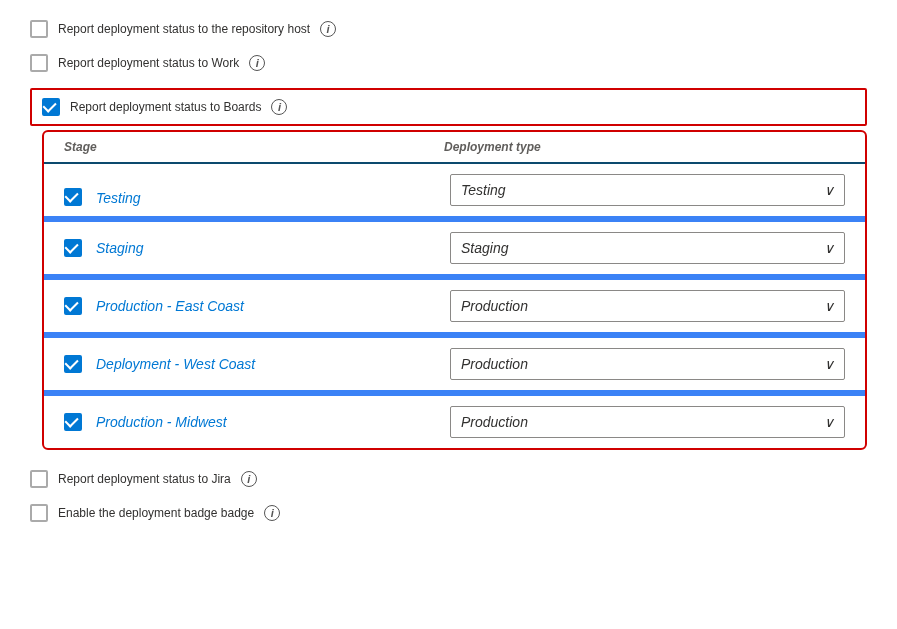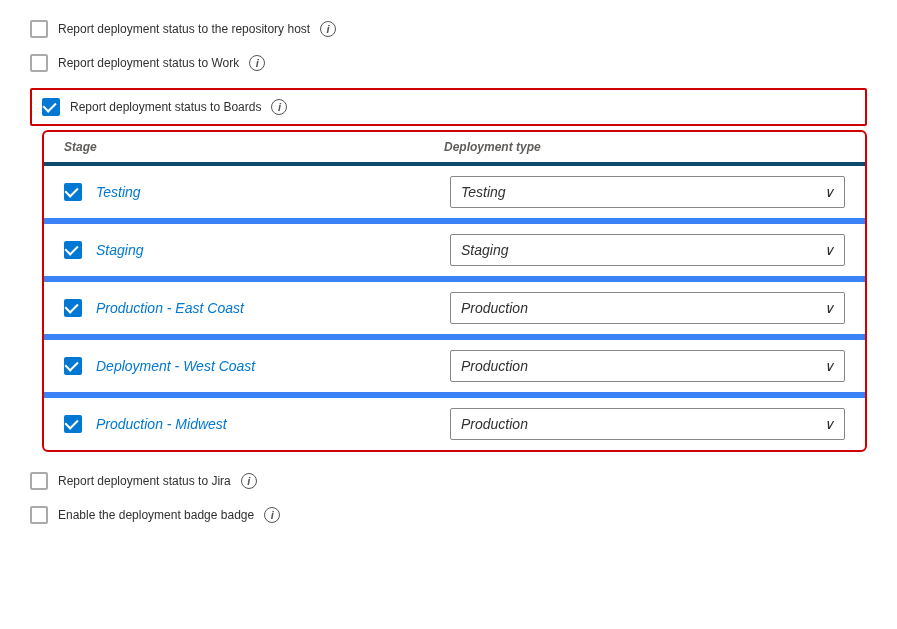--- a/index.html
+++ b/index.html
@@ -82,21 +82,21 @@
     }
     .stages-header .col-stage { flex: 0 0 380px; }
     .stages-header .col-deployment { flex: 1; }
     .stage-row {
       display: flex;
       align-items: center;
       padding: 10px 20px;
       border-top: 6px solid #3b82f6;
       gap: 14px;
     }
-    .stage-row:first-of-type { border-top: 4px solid #0c4a6e; }
+    .stage-row:first-of-type { border-top: 2px solid #0c4a6e; align-items: flex-end; }
     .stage-name {
       flex: 0 0 340px;
       color: #0078d4;
       font-size: 14px;
     }
     .deployment-select {
       flex: 1;
       display: flex;
       align-items: center;
       justify-content: space-between;

